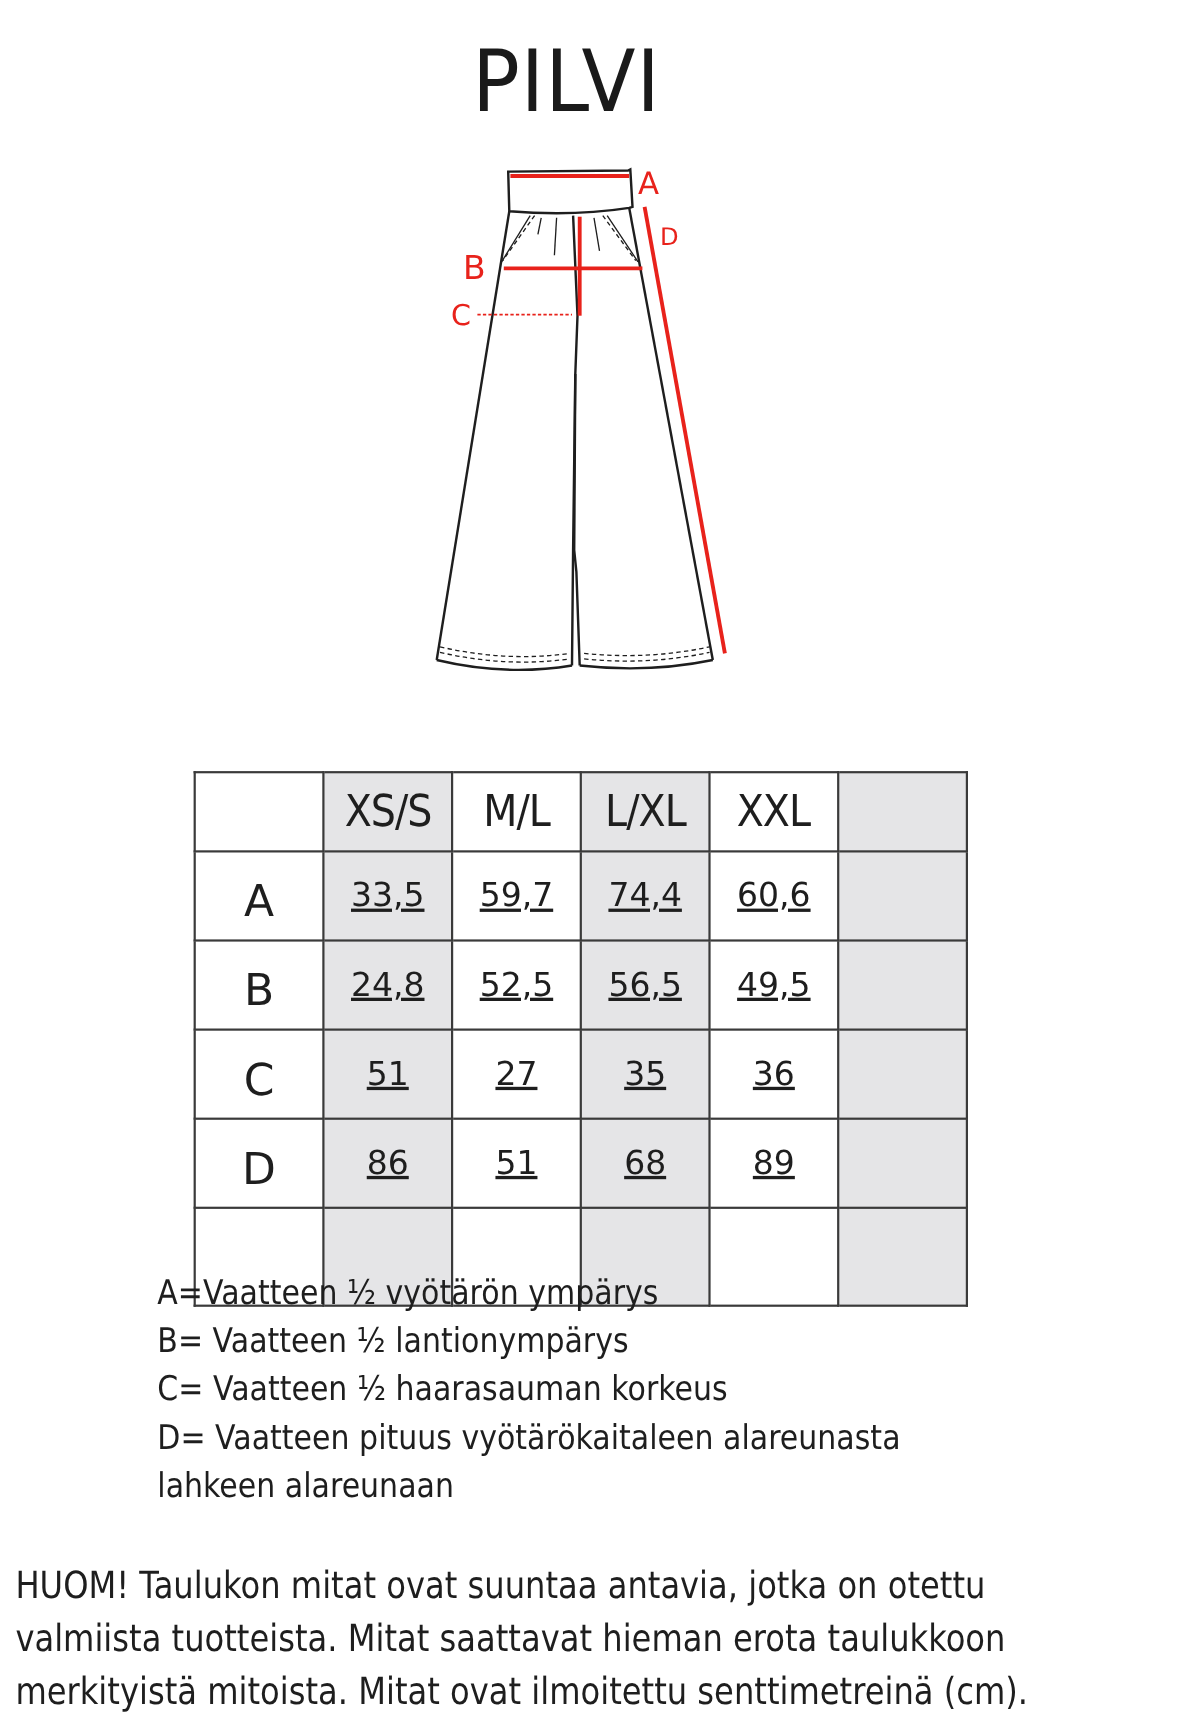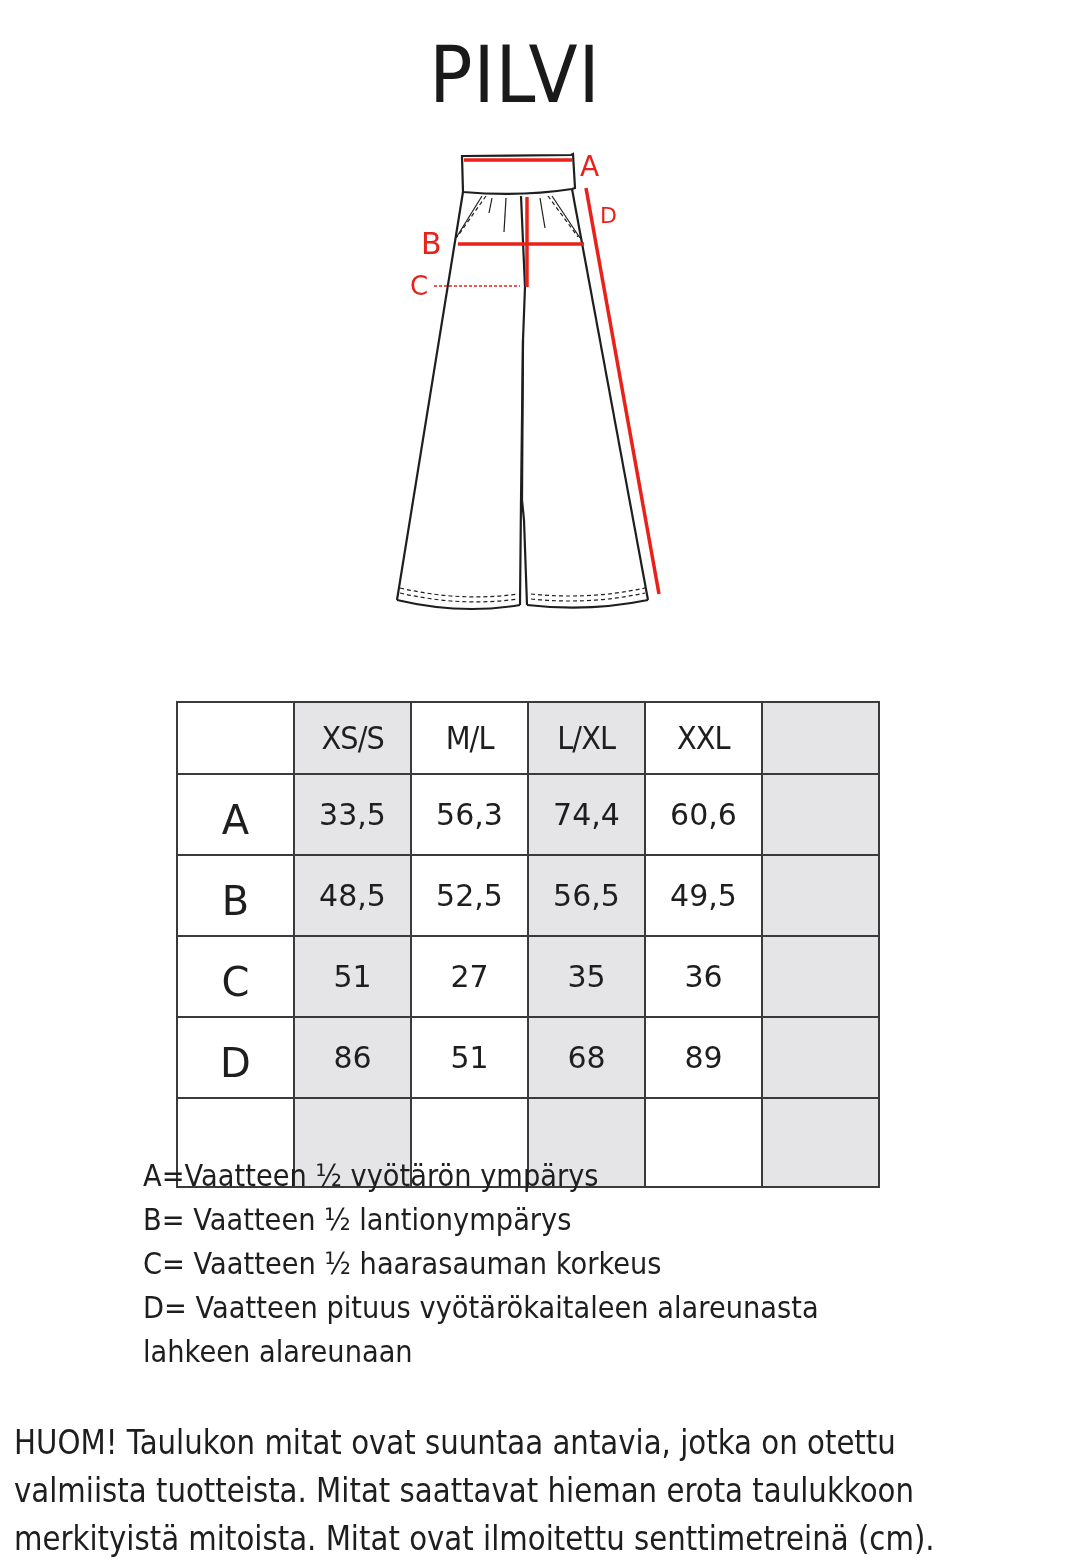--- a/index.html
+++ b/index.html
@@ -6,24 +6,24 @@
     body { width:1080px; height:1567px; position:relative; overflow:hidden;
            font-family:"DejaVu Sans Condensed","DejaVu Sans", sans-serif; color:#1e1e1e; }
     .title { position:absolute; top:30px; left:0; width:1030px; text-align:center;
              font-size:78px; font-weight:normal; letter-spacing:1px; color:#1a1a1a;
              font-family:"DejaVu Sans", sans-serif; transform:scaleX(0.92); }
     .diagram { position:absolute; left:380px; top:140px; width:300px; height:480px; }
     .size-table { position:absolute; left:176px; top:701px; border-collapse:collapse; }
     .size-table td { border:2px solid #3a3a3a; width:115px; height:69px; text-align:center;
                      vertical-align:middle; padding:0; font-family:"DejaVu Sans", sans-serif; }
     .size-table td.shade { background:#e5e5e7; }
-    .size-table tr.head td { height:70px; font-size:32px; letter-spacing:-1px;margin-left:23px; }
+    .size-table tr.head td { height:70px; font-size:40px; letter-spacing:-1px;margin-left:23px; }
     .size-table tr.head td span { display:inline-block; transform:scaleX(0.9); }
     .size-table td.rowlabel { font-size:40px; padding-top:10px; }
-    .size-table td.val { font-size:30px; }
+    .size-table td.val { font-size:30px;text-decoration:underline; }
     .size-table tr.empty td { height:77px; }
     .legend { position:absolute; left:143px; top:1153px; font-size:31px; line-height:44px;
               transform-origin:left top; transform:scaleX(0.88); white-space:nowrap;
               font-family:"DejaVu Sans", sans-serif; color:#1e1e1e; }
     .legend div { margin:0; }
     .note { position:absolute; left:14px; top:1418px; font-size:34px; line-height:48px;
             transform-origin:left top; transform:scaleX(0.86); white-space:nowrap;
             font-family:"DejaVu Sans", sans-serif; color:#1e1e1e; }
   </style>
 </head>
@@ -82,28 +82,28 @@
     <td></td>
     <td class="shade"><span>XS/S</span></td>
     <td><span>M/L</span></td>
     <td class="shade"><span>L/XL</span></td>
     <td><span>XXL</span></td>
     <td class="shade"></td>
   </tr>
   <tr>
     <td class="rowlabel">A</td>
     <td class="val shade">33,5</td>
-    <td class="val">56,3</td>
+    <td class="val">59,7</td>
     <td class="val shade">74,4</td>
     <td class="val">60,6</td>
     <td class="val shade"></td>
   </tr>
   <tr>
     <td class="rowlabel">B</td>
-    <td class="val shade">48,5</td>
+    <td class="val shade">24,8</td>
     <td class="val">52,5</td>
     <td class="val shade">56,5</td>
     <td class="val">49,5</td>
     <td class="val shade"></td>
   </tr>
   <tr>
     <td class="rowlabel">C</td>
     <td class="val shade">51</td>
     <td class="val">27</td>
     <td class="val shade">35</td>

